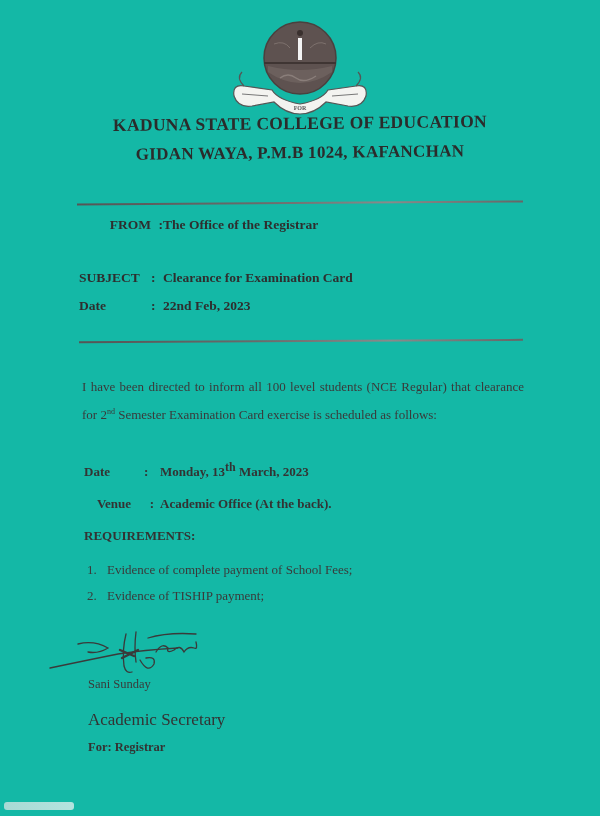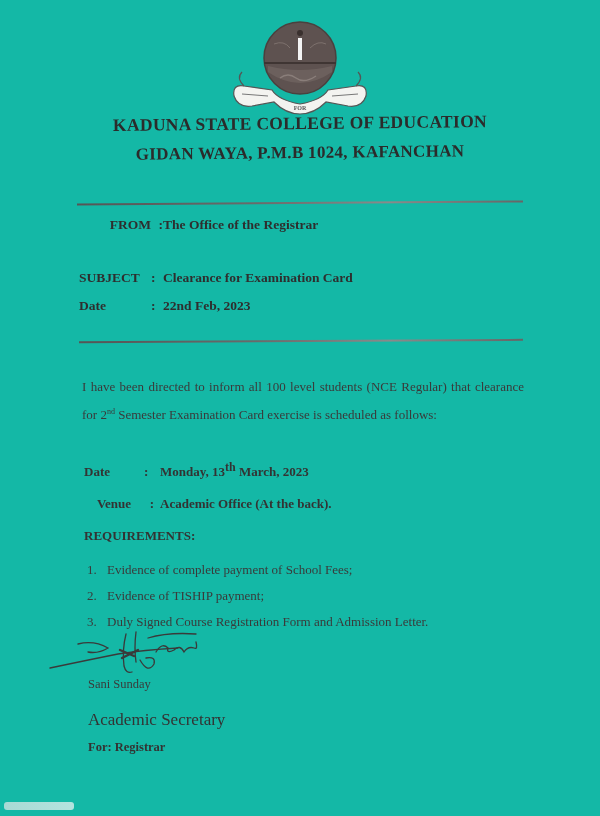--- a/index.html
+++ b/index.html
@@ -227,21 +227,20 @@
   </div>
   <div class="sched-row row-sched-venue">
     <span class="lbl">Venue</span><span class="colon">:</span><span>Academic Office (At the back).</span>
   </div>
 
   <div class="req-heading">REQUIREMENTS:</div>
 
   <ol class="req-list">
     <li><span class="num">1.</span><span>Evidence of complete payment of School Fees;</span></li>
     <li><span class="num">2.</span><span>Evidence of TISHIP payment;</span></li>
-    <li><span class="num">3.</span><span>Duly Signed Course Registration Form and Admission Letter.</span></li>
   </ol>
 
   <div class="signature">
     <svg viewBox="0 0 170 50" xmlns="http://www.w3.org/2000/svg" fill="none" stroke="#3a3a3a" stroke-width="1.3" stroke-linecap="round">
       <path d="M2 38 Q40 30 70 24 Q95 20 130 18"></path>
       <path d="M30 14 Q46 10 60 18 Q50 24 40 22"></path>
       <path d="M78 4 Q74 20 76 36 Q78 44 84 42"></path>
       <path d="M88 2 Q86 18 88 32"></path>
       <path d="M92 30 Q100 44 106 34 Q108 26 98 28"></path>
       <path d="M72 20 L86 26 M74 28 L90 20" stroke-width="2.4"></path>

